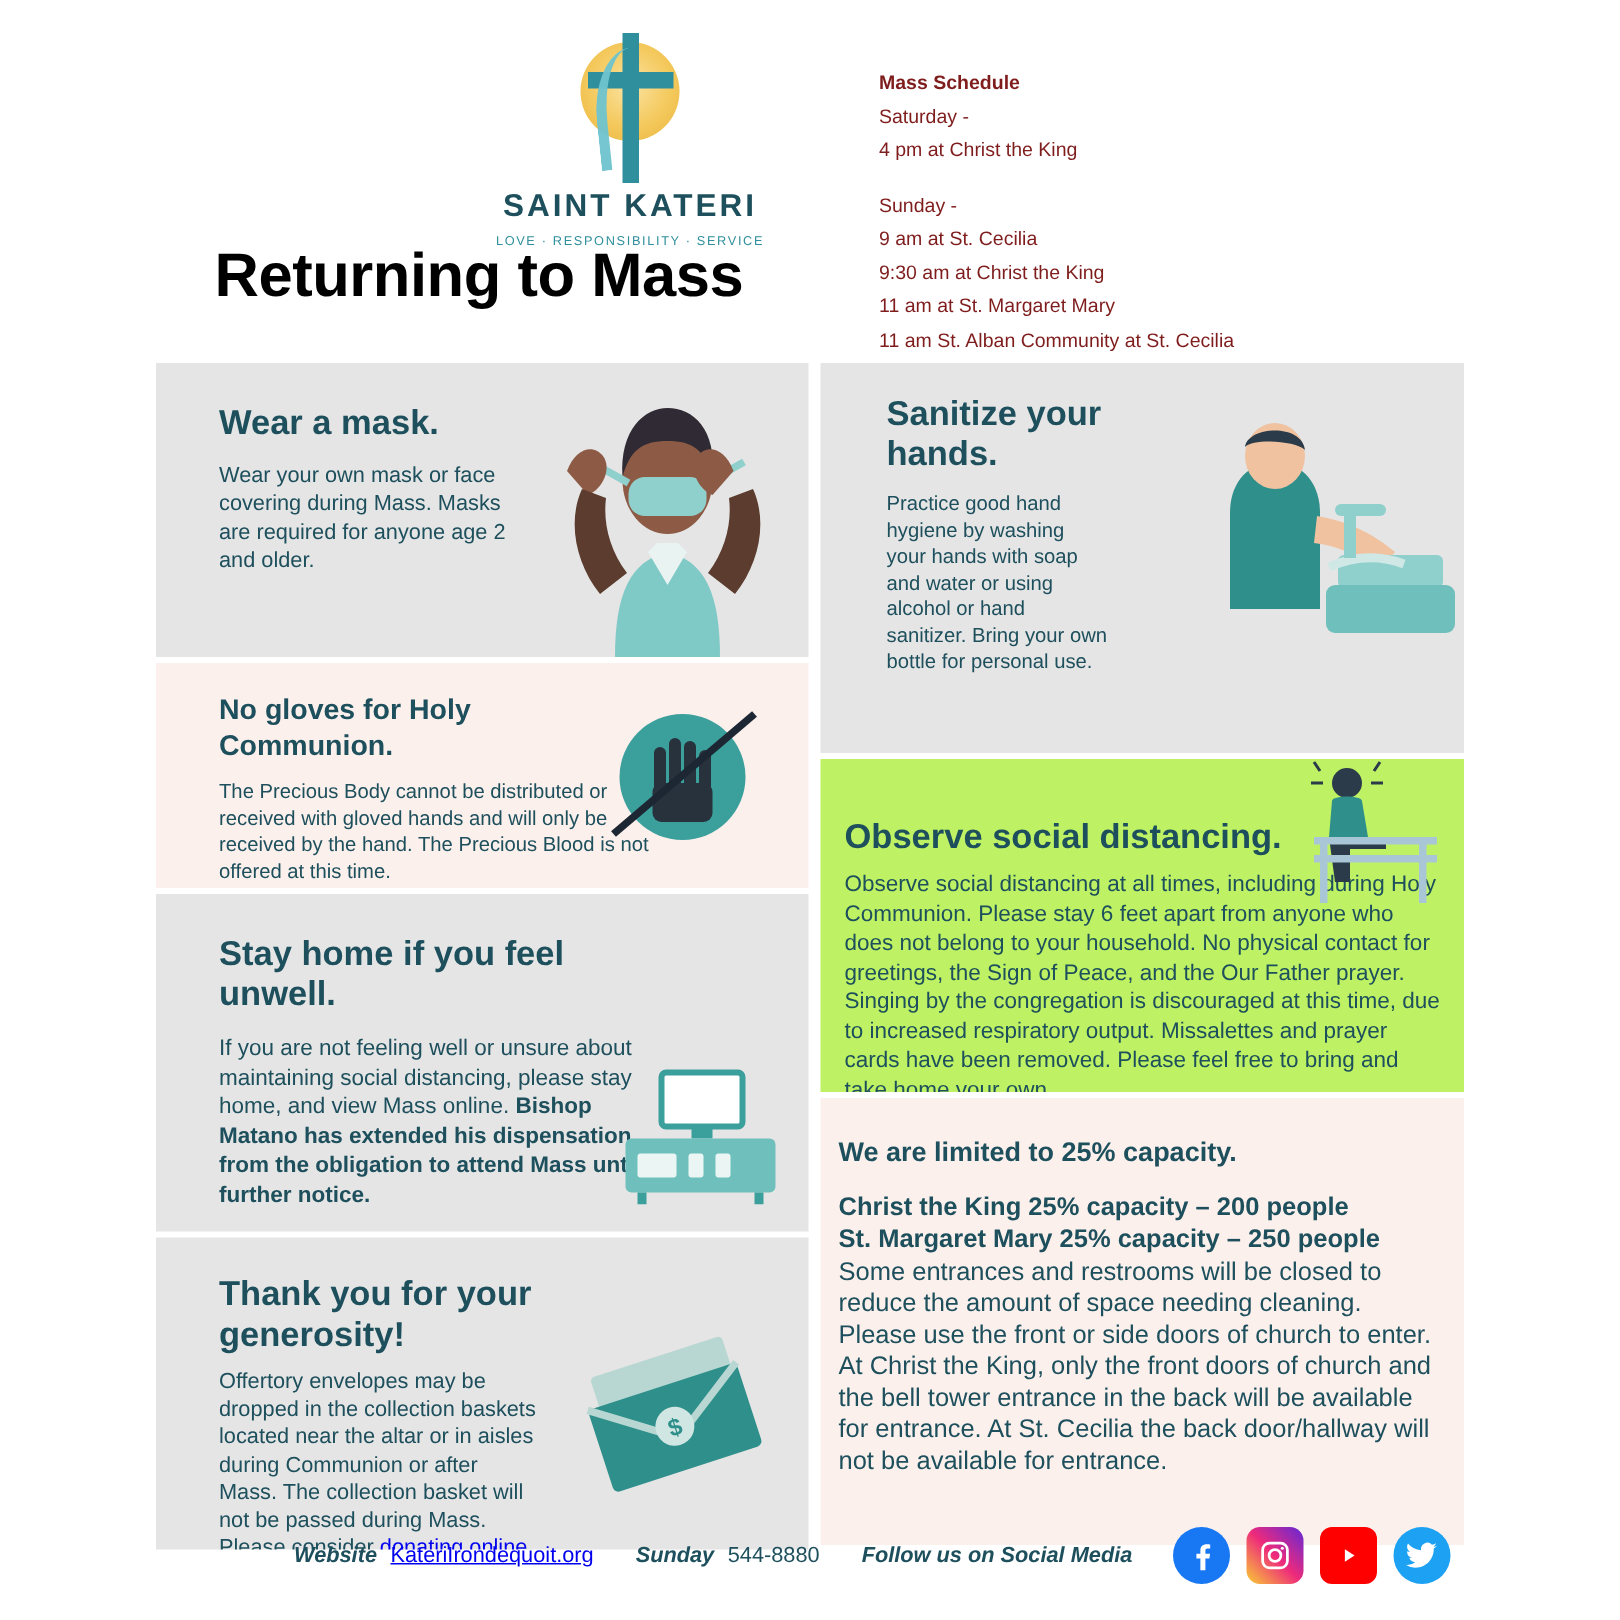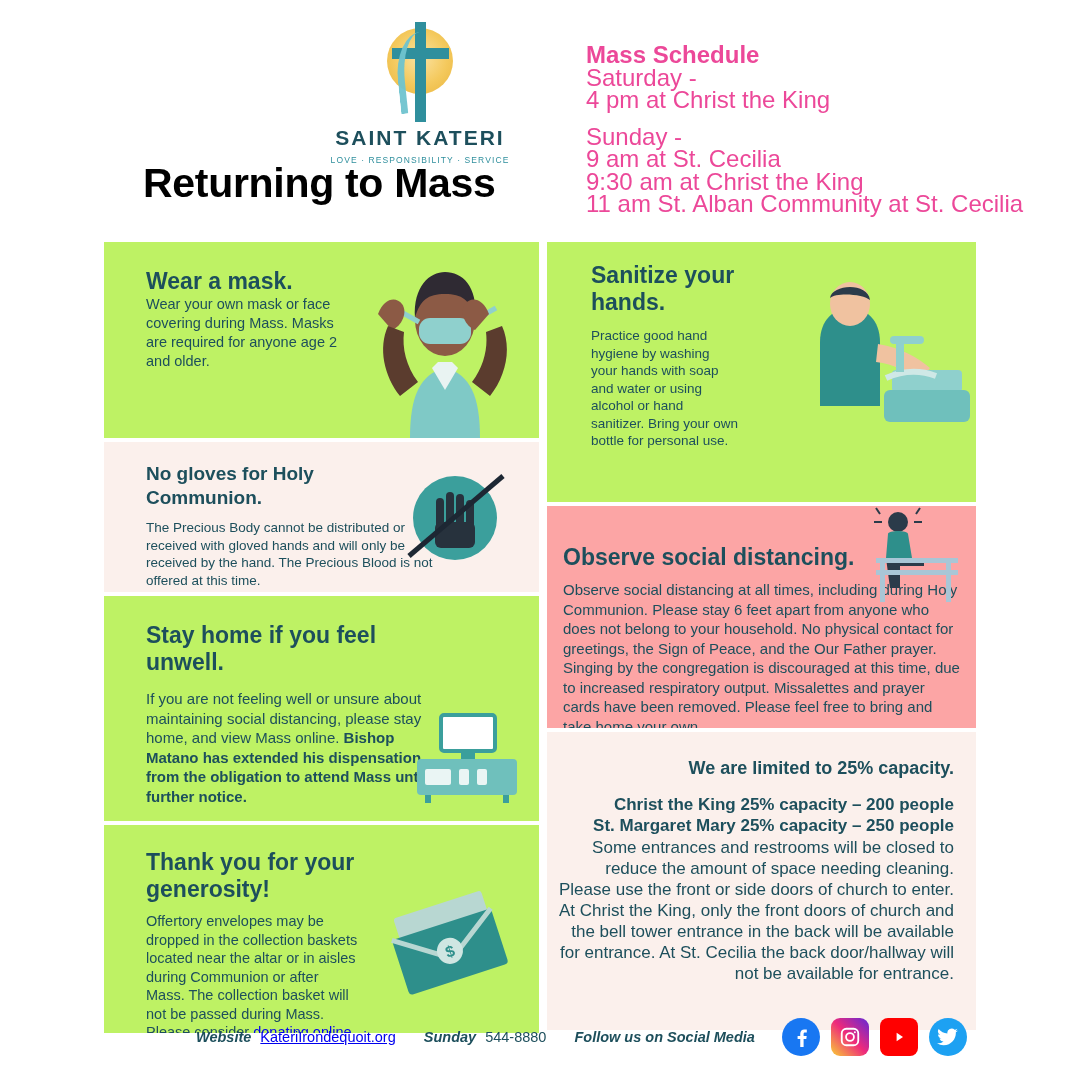--- a/index.html
+++ b/index.html
@@ -45,49 +45,49 @@
   }
   .logo-tag {
     margin-top: 5px; font-size: 8.5px; letter-spacing: 1.1px; color: #2f8f9d;
   }
   .title {
     position: absolute; left: 143px; top: 160px;
     font-size: 41px; font-weight: bold; color: #000000; letter-spacing: -0.3px;
   }
   .schedule {
     position: absolute; left: 586px; top: 44px; width: 460px;
-    font-size: 24px; line-height: 22.5px; color: #ec4899;
+    font-size: 13px; line-height: 22.5px; color: #7f1d1d;
   }
   .schedule .sch-head { font-weight: bold; }
   .schedule .gap { height: 14px; }
 
   
   .cols { position: absolute; left: 104px; top: 242px; width: 872px; }
   .col-left { position: absolute; left: 0; top: 0; width: 435px; }
   .col-right { position: absolute; left: 443px; top: 0; width: 429px; }
 
   .card { position: relative; overflow: hidden; }
-  .c-teal { background: #bef264; }
+  .c-teal { background: #e5e5e5; }
   .c-blush { background: #fbf0ec; }
-  .c-ice   { background: #fca5a5; }
+  .c-ice   { background: #bef264; }
 
   .card h2 {
     font-size: 23px; font-weight: bold; color: #1d4f5c; line-height: 27px;
   }
   .card h3 {
     font-size: 19px; font-weight: bold; color: #1d4f5c; line-height: 24px;
   }
   .card p { font-size: 14.5px; line-height: 19px; color: #1d4f5c; }
   .bold { font-weight: bold; }
   .u { text-decoration: underline; }
 
   
   .card-mask { height: 196px; padding: 26px 0 0 42px; }
   .card-mask h2 { width: 250px; }
-  .card-mask p { width: 205px; }
+  .card-mask p { width: 205px; margin-top: 13px; }
 
   
   .card-gloves { height: 150px; margin-top: 4px; padding: 20px 0 0 42px; }
   .card-gloves h3 { width: 230px; }
   .card-gloves p { width: 300px; margin-top: 9px; font-size: 13.5px; line-height: 17.5px;}
 
   
   .card-stay { height: 225px; margin-top: 4px; padding: 26px 0 0 42px; }
   .card-stay h2 { width: 290px; }
   .card-stay p { width: 295px; margin-top: 13px; font-size: 15px; line-height: 19.5px;}
@@ -101,21 +101,21 @@
   .card-san { height: 260px; padding: 20px 0 0 44px; }
   .card-san h2 { width: 200px; }
   .card-san p { width: 148px; margin-top: 11px; font-size: 13.5px; line-height: 17.5px; }
 
   
   .card-dist { height: 222px; margin-top: 4px; padding: 38px 0 0 16px; }
   .card-dist h2 { width: 330px; }
   .card-dist p { width: 400px; margin-top: 9px; font-size: 15px; line-height: 19.5px; }
 
   
-  .card-cap { height: 298px; margin-top: 4px; padding: 24px 22px 0 12px; text-align: right; }
+  .card-cap { height: 298px; margin-top: 4px; padding: 24px 22px 0 12px; }
   .card-cap h3 { font-size: 18px; }
   .card-cap .lines { margin-top: 14px; }
   .card-cap .lines div { font-size: 17px; font-weight: bold; line-height: 21px; }
   .card-cap p { margin-top: 1px; font-size: 17px; line-height: 21px; }
 
   
   .ill { position: absolute; }
 
   
   .footer {
@@ -158,20 +158,21 @@
     <div class="title">Returning to Mass</div>
 
     <div class="schedule">
       <div class="sch-head">Mass Schedule</div>
       <div>Saturday -</div>
       <div>4 pm at Christ the King</div>
       <div class="gap"></div>
       <div>Sunday -</div>
       <div>9 am at St. Cecilia</div>
       <div>9:30 am at Christ the King</div>
+      <div>11 am at St. Margaret Mary</div>
       <div>11 am St. Alban Community at St. Cecilia</div>
     </div>
   </div>
 
   <div class="cols">
 
     <div class="col-left">
 
       <div class="card c-teal card-mask">
         <h2>Wear a mask.</h2>

